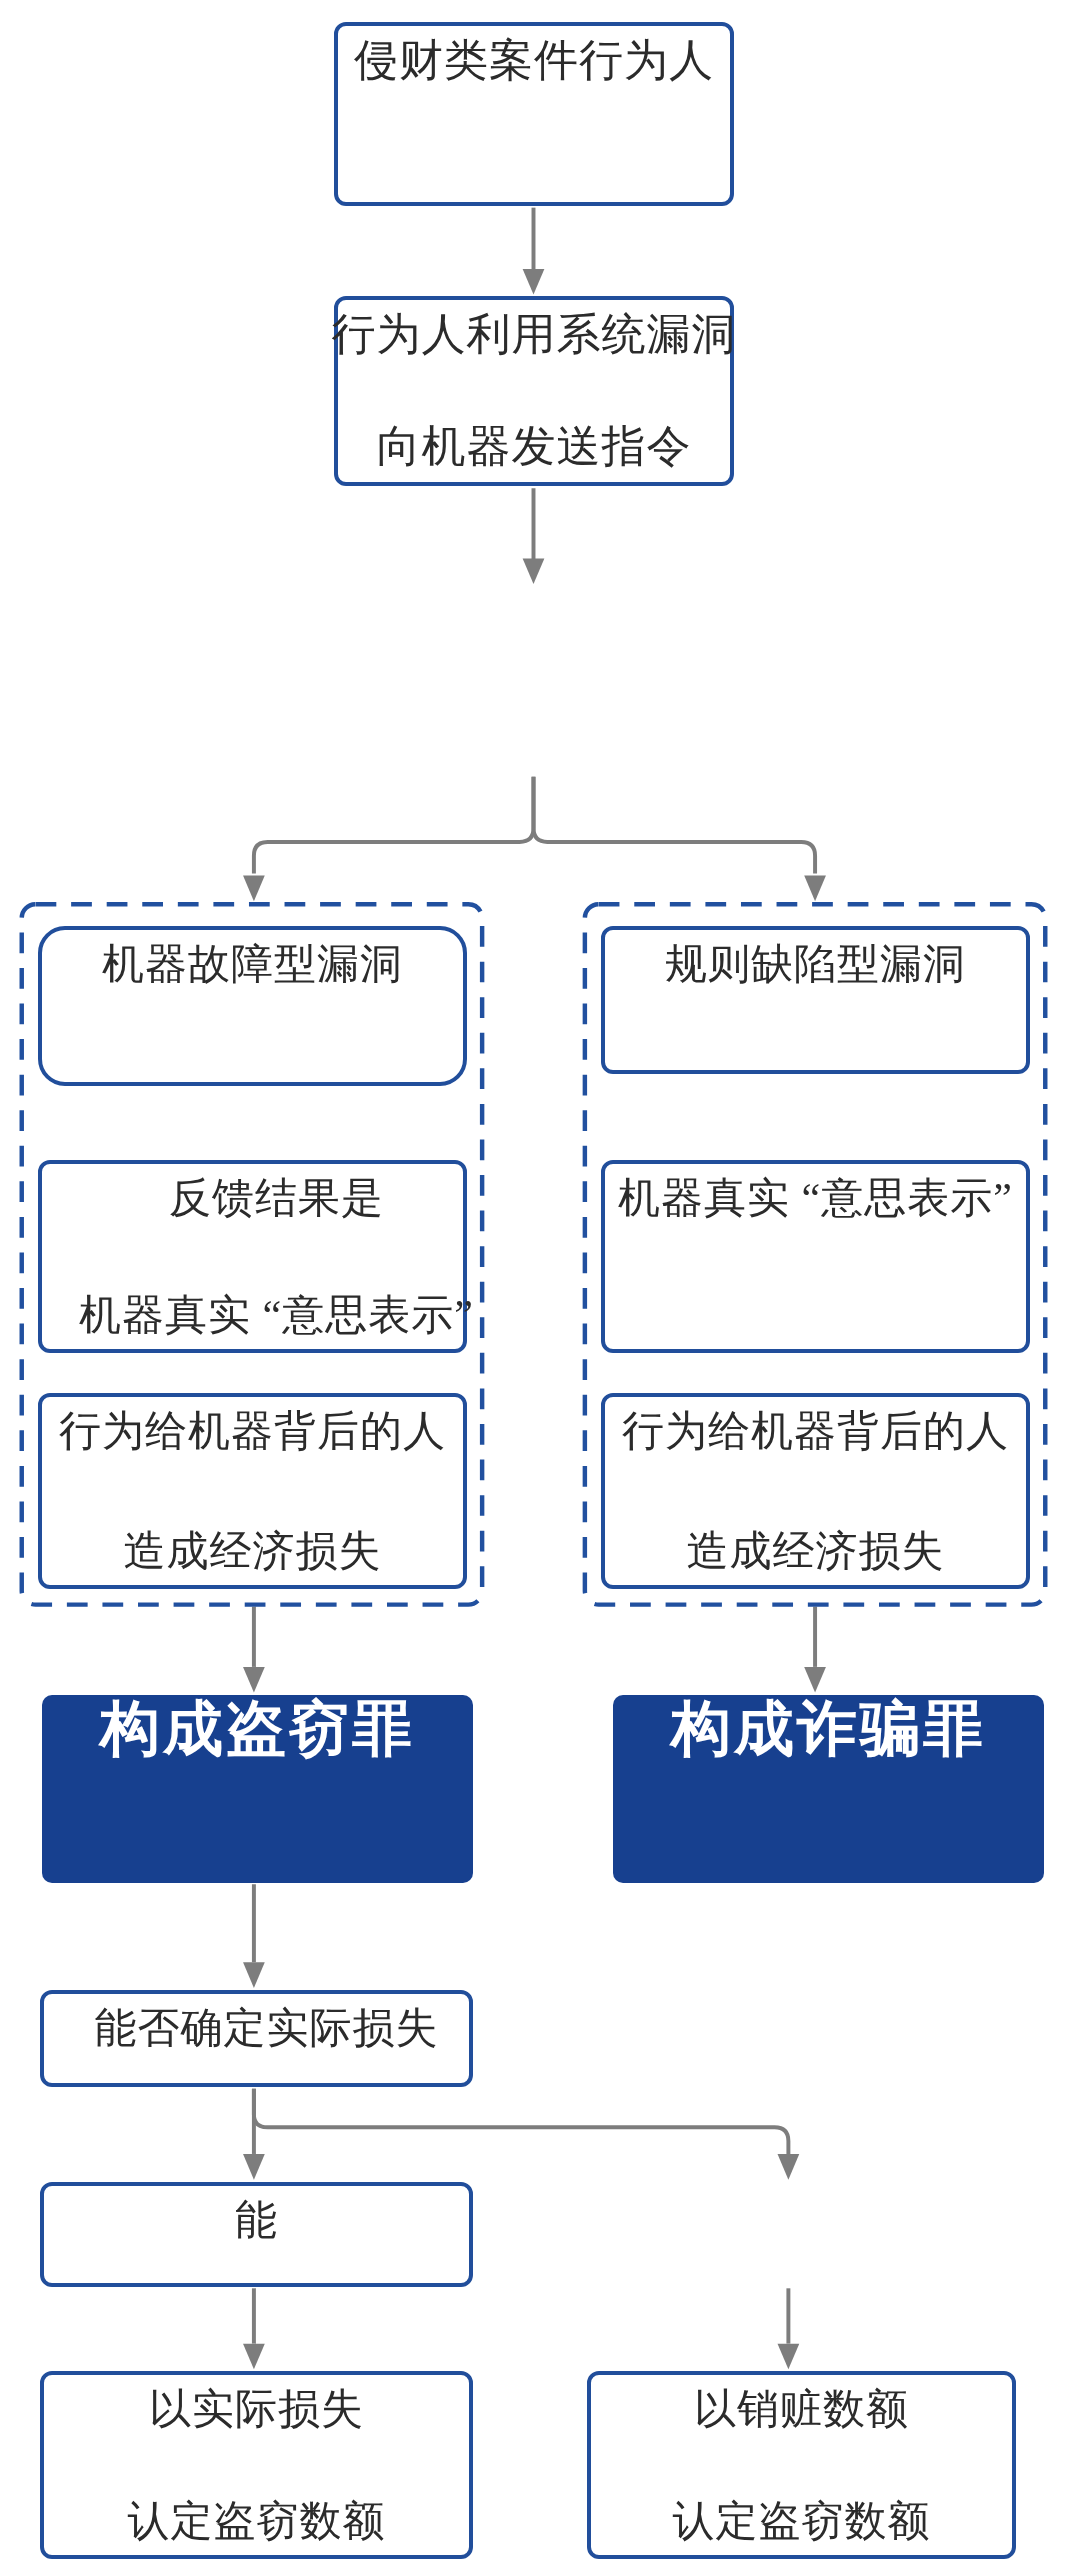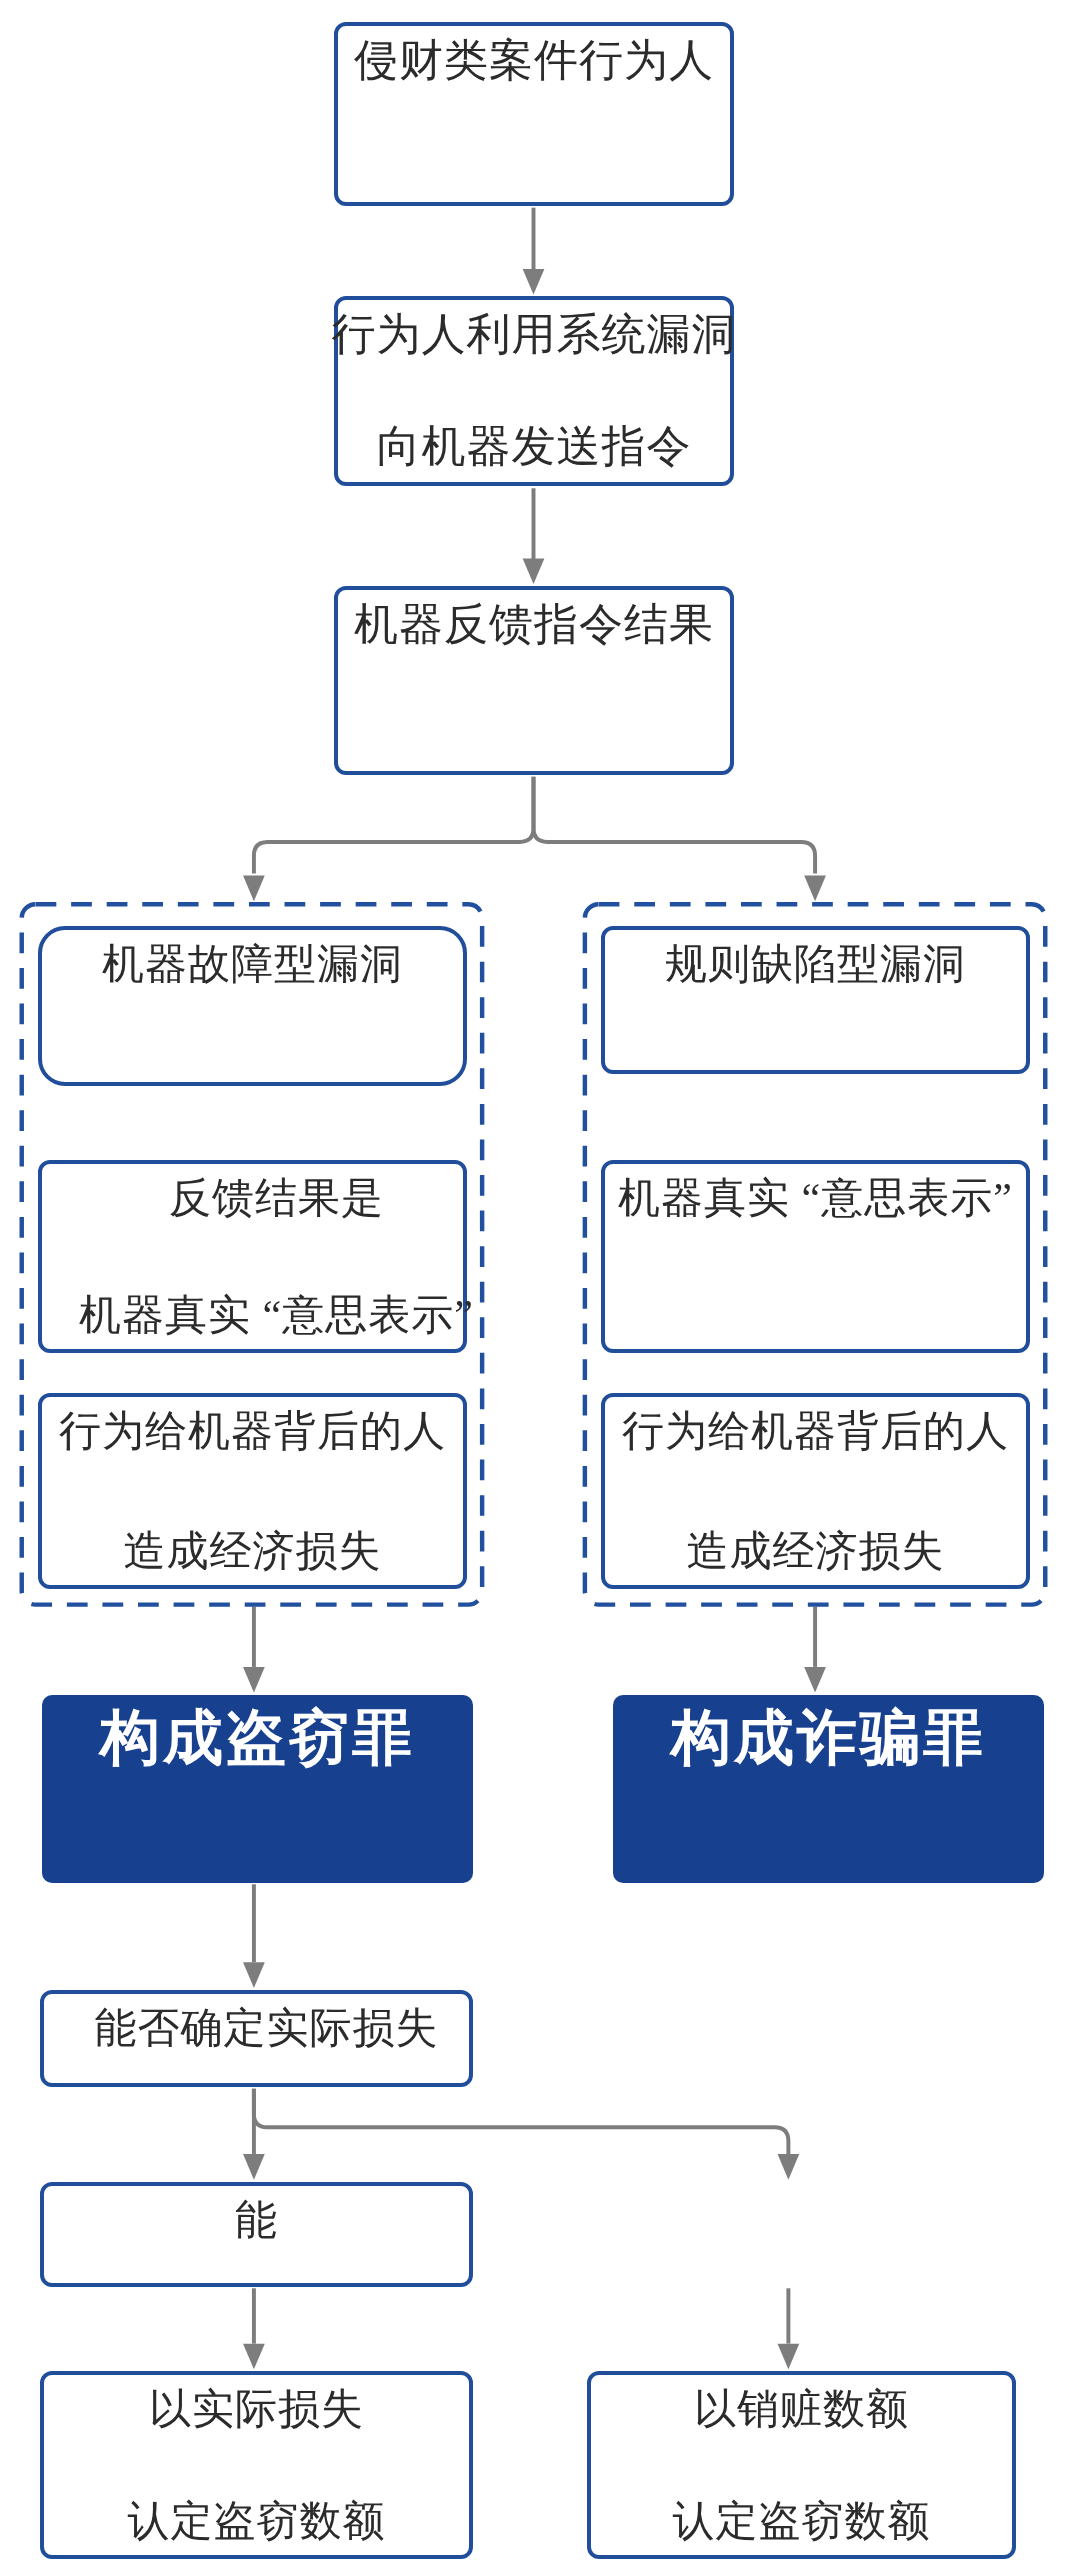--- a/index.html
+++ b/index.html
@@ -41,21 +41,20 @@
     background:#17408f;
     border:none;
     border-radius:10px;
   }
   .node.solid .line{
     color:#ffffff;
     font-size:60px;
     font-weight:bold;
     letter-spacing:3px;
     line-height:69px;
-    margin-top:9px;
   }
   
   #node-objective-behavior { left:334px; top:22px;   width:400px; height:184px; }
   #node-send-command       { left:334px; top:296px;  width:400px; height:190px; }
   #node-feedback-result    { left:334px; top:586px;  width:400px; height:189px; }
 
   #node-fault-type         { left:38px;  top:926px;  width:429px; height:160px;border-radius:27px; }
   #node-feedback-true      { left:38px;  top:1160px; width:429px; height:193px;padding-left:48px; }
   #node-loss-left          { left:38px;  top:1393px; width:429px; height:196px; }
 
@@ -112,23 +111,20 @@
 
   <div class="node" id="node-objective-behavior">
     <div class="line">侵财类案件行为人</div>
   </div>
 
   <div class="node" id="node-send-command">
     <div class="line">行为人利用系统漏洞</div>
     <div class="line">向机器发送指令</div>
   </div>
 
-  <div class="node" id="node-feedback-result">
-    <div class="line">机器反馈指令结果</div>
-  </div>
 
   <div class="node small" id="node-fault-type">
     <div class="line">机器故障型漏洞</div>
   </div>
   <div class="node small" id="node-feedback-true">
     <div class="line">反馈结果是</div>
     <div class="line">机器真实 “意思表示”</div>
   </div>
   <div class="node small" id="node-loss-left">
     <div class="line">行为给机器背后的人</div>

